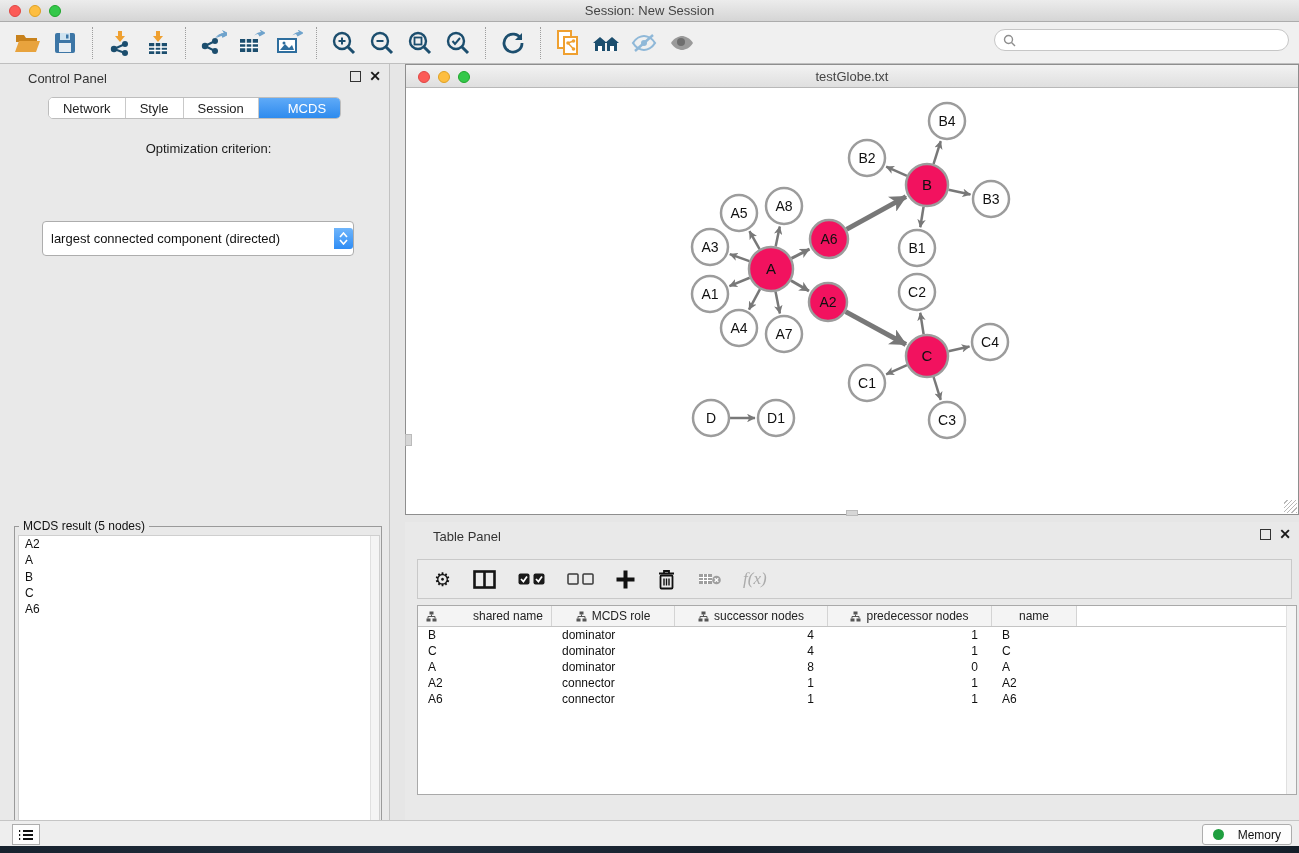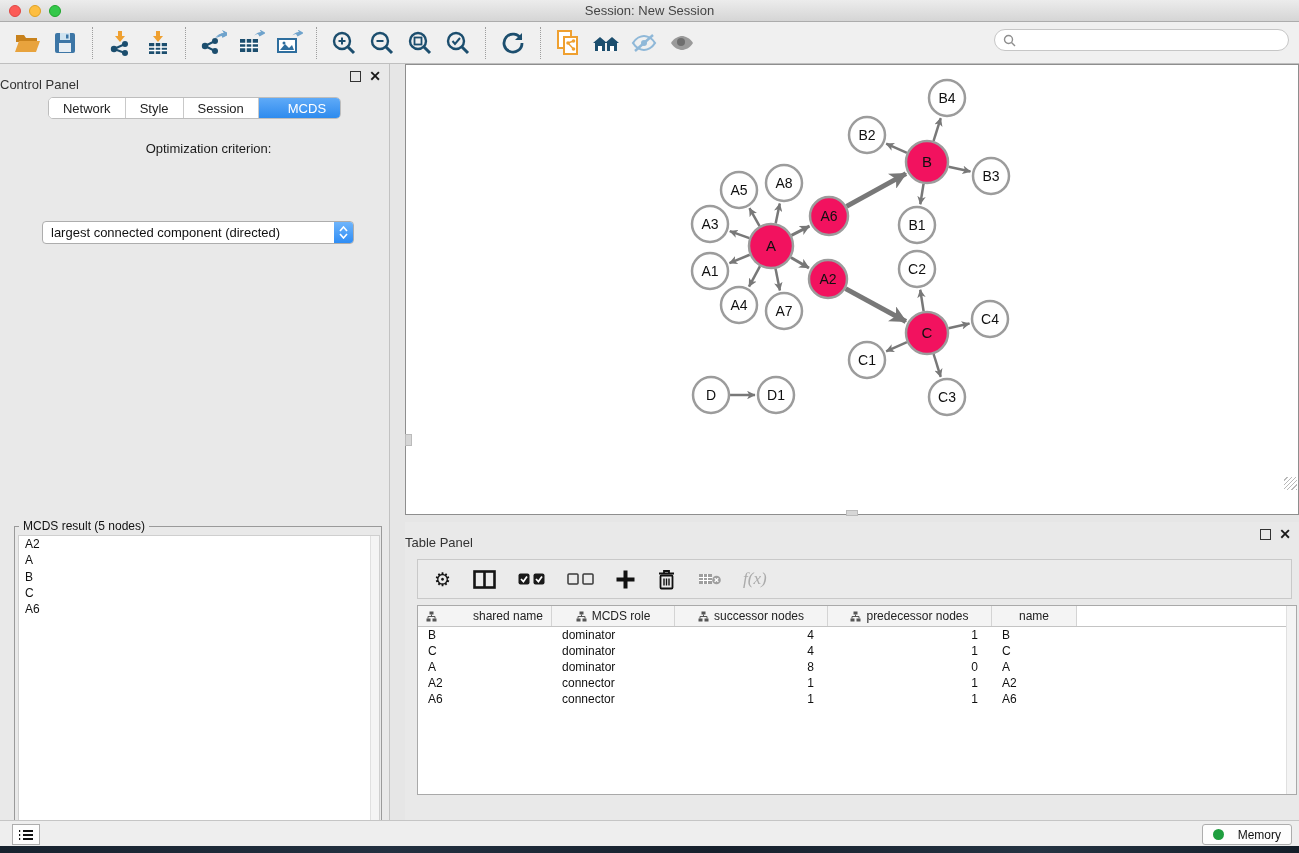--- a/index.html
+++ b/index.html
@@ -23,35 +23,35 @@
     background:#F0F0F0; border-bottom:1px solid #BFBFBF; display:flex; align-items:center; padding-left:8px; }
   .tbtn { width:38px; height:36px; display:flex; align-items:center; justify-content:center; cursor:default; }
   .tsep { width:1px; height:32px; border-left:1px dotted #9E9E9E; margin:0 8px; }
   .searchbox { position:absolute; right:10px; top:7px; width:295px; height:22px; background:#fff;
     border:1px solid #C6C6C6; border-radius:11px; display:flex; align-items:center; padding-left:8px; gap:5px; }
   .searchbox input { border:none; outline:none; flex:1; height:18px; font-size:12px; background:transparent; }
 
   
   .control-panel { position:absolute; left:0; top:64px; width:390px; height:756px;
     background:#E9E9E9; border-right:1px solid #C2C2C2; }
-  .panel-head { position:relative; height:28px; display:flex; align-items:flex-end; padding-left:0;
+  .panel-head { position:relative; height:28px; display:flex; align-items:center; padding-left:28px;
     font-size:13px; color:#333; }
   .panel-icons { position:absolute; right:8px; top:7px; display:flex; gap:8px; align-items:center; }
   .float-ico { width:11px; height:11px; border:1.5px solid #333; background:transparent; }
   .close-ico { font-size:14px; font-weight:bold; color:#1a1a1a; line-height:11px; }
 
   .seg { display:flex; border:1px solid #BDBDBD; border-radius:5px; overflow:hidden; background:#fff; height:22px; }
   .seg button { border:none; background:#fff; padding:0 14px; font-size:13px; color:#222;
     border-right:1px solid #C9C9C9; height:100%; cursor:default; font-family:inherit; }
   .seg button:last-child { border-right:none; }
   .seg button.active { background:linear-gradient(#5FAAF8,#2E8BEE); color:#fff;padding-left:29px; }
   .cp-tabs { display:flex; justify-content:center; margin-top:5px; }
 
   .opt-label { text-align:center; margin-top:22px; font-size:13px; color:#1a1a1a;margin-left:28px; }
-  .dropdown { position:absolute; left:42px; top:157px; width:312px; height:23px; background:#fff;
+  .dropdown { position:absolute; left:42px; top:157px; width:312px; height:35px; background:#fff;
     border:1px solid #ADADAD; border-radius:4px; display:flex; align-items:center; }
   .dropdown .val { flex:1; padding-left:8px; font-size:13px; color:#111; white-space:nowrap; }
   .stepper { width:19px; height:21px; border-radius:0 3px 3px 0; background:linear-gradient(#6FB5FB,#2F8DF5);
     display:flex; flex-direction:column; align-items:center; justify-content:center; gap:1px; }
   .cp-buttons { position:absolute; left:0; top:190px; width:390px; display:flex; justify-content:center; gap:14px; }
   .mac-btn { background:#fff; border:1px solid #B6B6B6; border-radius:4px; height:23px; padding:0 16px;
     font-size:13px; color:#111; font-family:inherit; cursor:default; }
 
   .result-box { position:absolute; left:14px; top:462px; width:368px; height:338px;
     border:1px solid #9A9A9A; }
@@ -291,20 +291,28 @@
       <div class="result-item">A2</div>
           <div class="result-item">A</div>
           <div class="result-item">B</div>
           <div class="result-item">C</div>
           <div class="result-item">A6</div>
         </div>
     </div>
   </div>
 
   <div class="net-window">
+    <div class="net-titlebar">
+      <div class="lights">
+        <div class="light r"></div>
+        <div class="light y"></div>
+        <div class="light g"></div>
+      </div>
+      <span class="win-title">testGlobe.txt</span>
+    </div>
     <div class="net-canvas">
       <svg id="graph" width="892" height="426" viewBox="0 0 892 426">
           <defs>
             <marker id="arrow" viewBox="0 0 6 6" refX="5.6" refY="3" markerWidth="3.4" markerHeight="3.4" orient="auto">
               <path d="M0 0L6 3L0 6L1.6 3z" fill="#787878"></path>
             </marker>
           </defs>
           <line x1="353.5888044177928" y1="161.03040773113744" x2="343.4189177054935" y2="143.23310598461364" stroke="#787878" stroke-width="2.5" marker-end="url(#arrow)"></line>
           <line x1="369.64810516074095" y1="158.47456729794757" x2="373.75607789671477" y2="138.5666994236131" stroke="#787878" stroke-width="2.5" marker-end="url(#arrow)"></line>
           <line x1="343.3641146728813" y1="173.196893816449" x2="323.7545039943257" y2="166.1245752110683" stroke="#787878" stroke-width="2.5" marker-end="url(#arrow)"></line>

